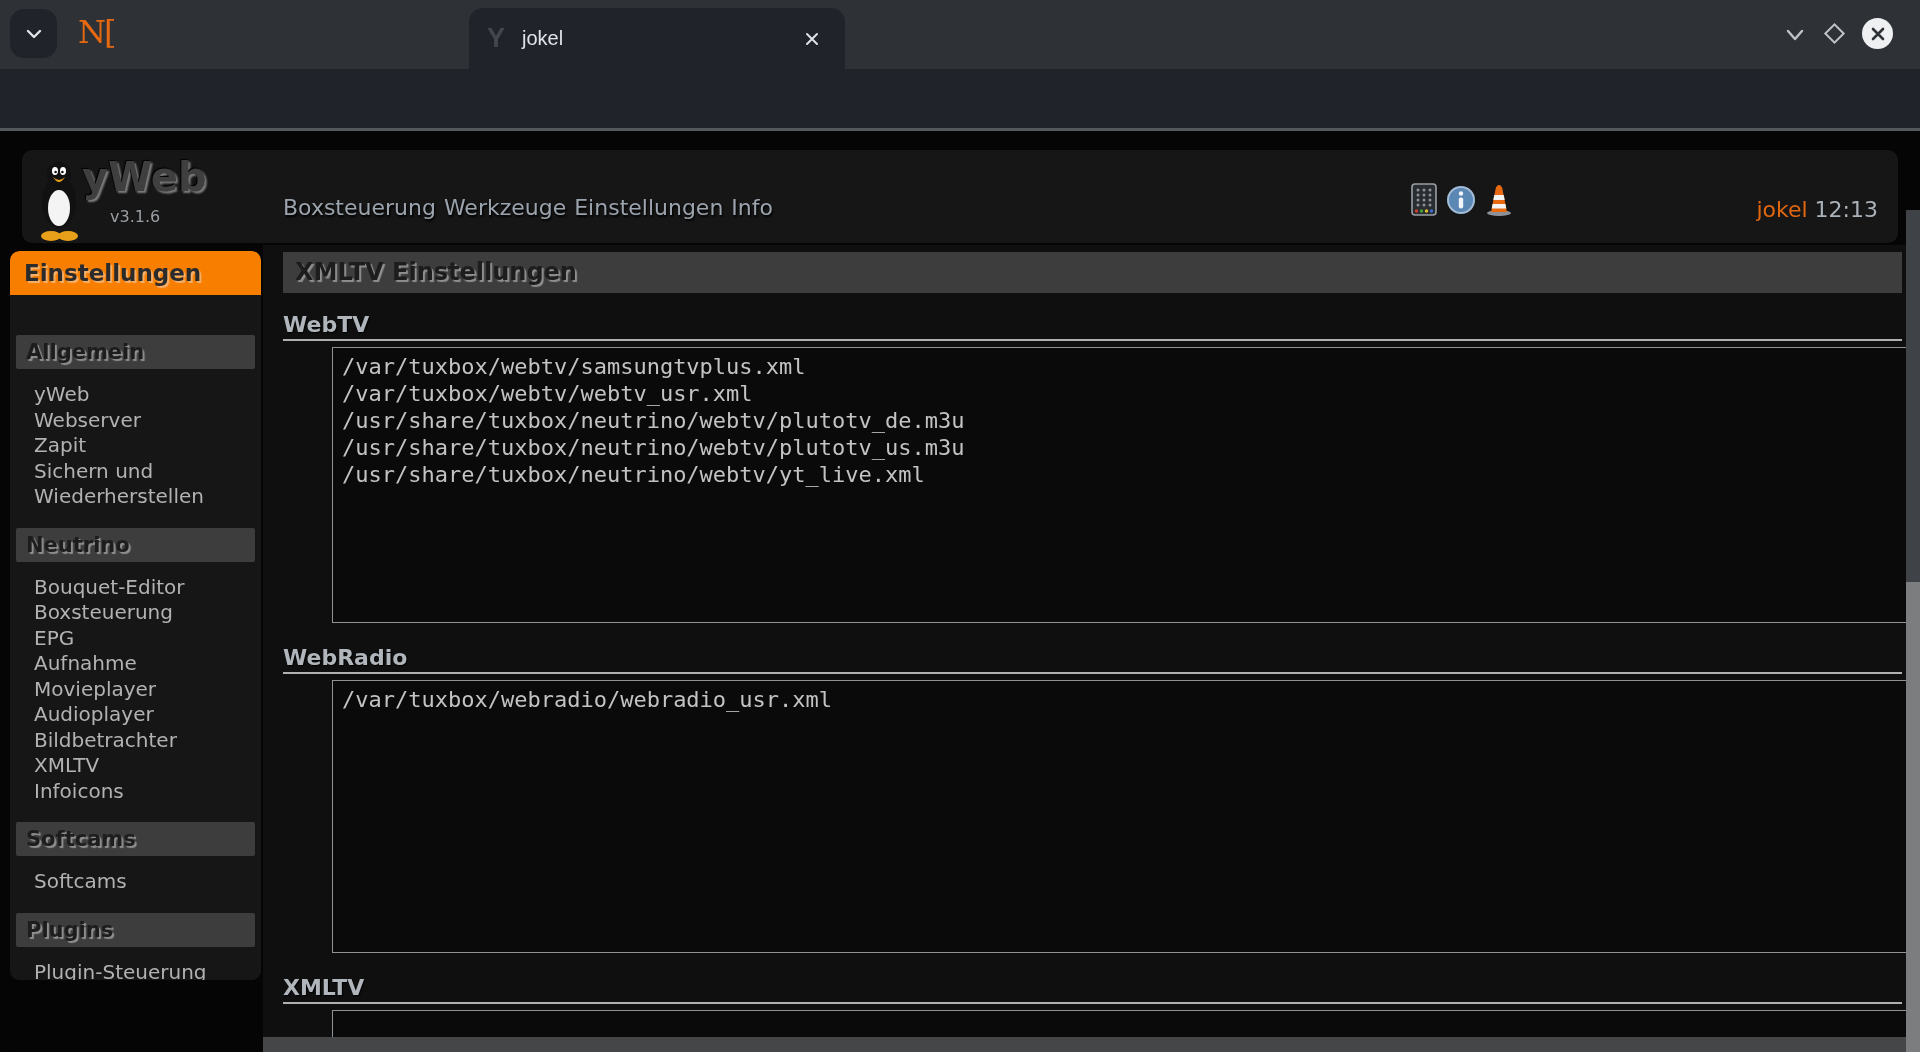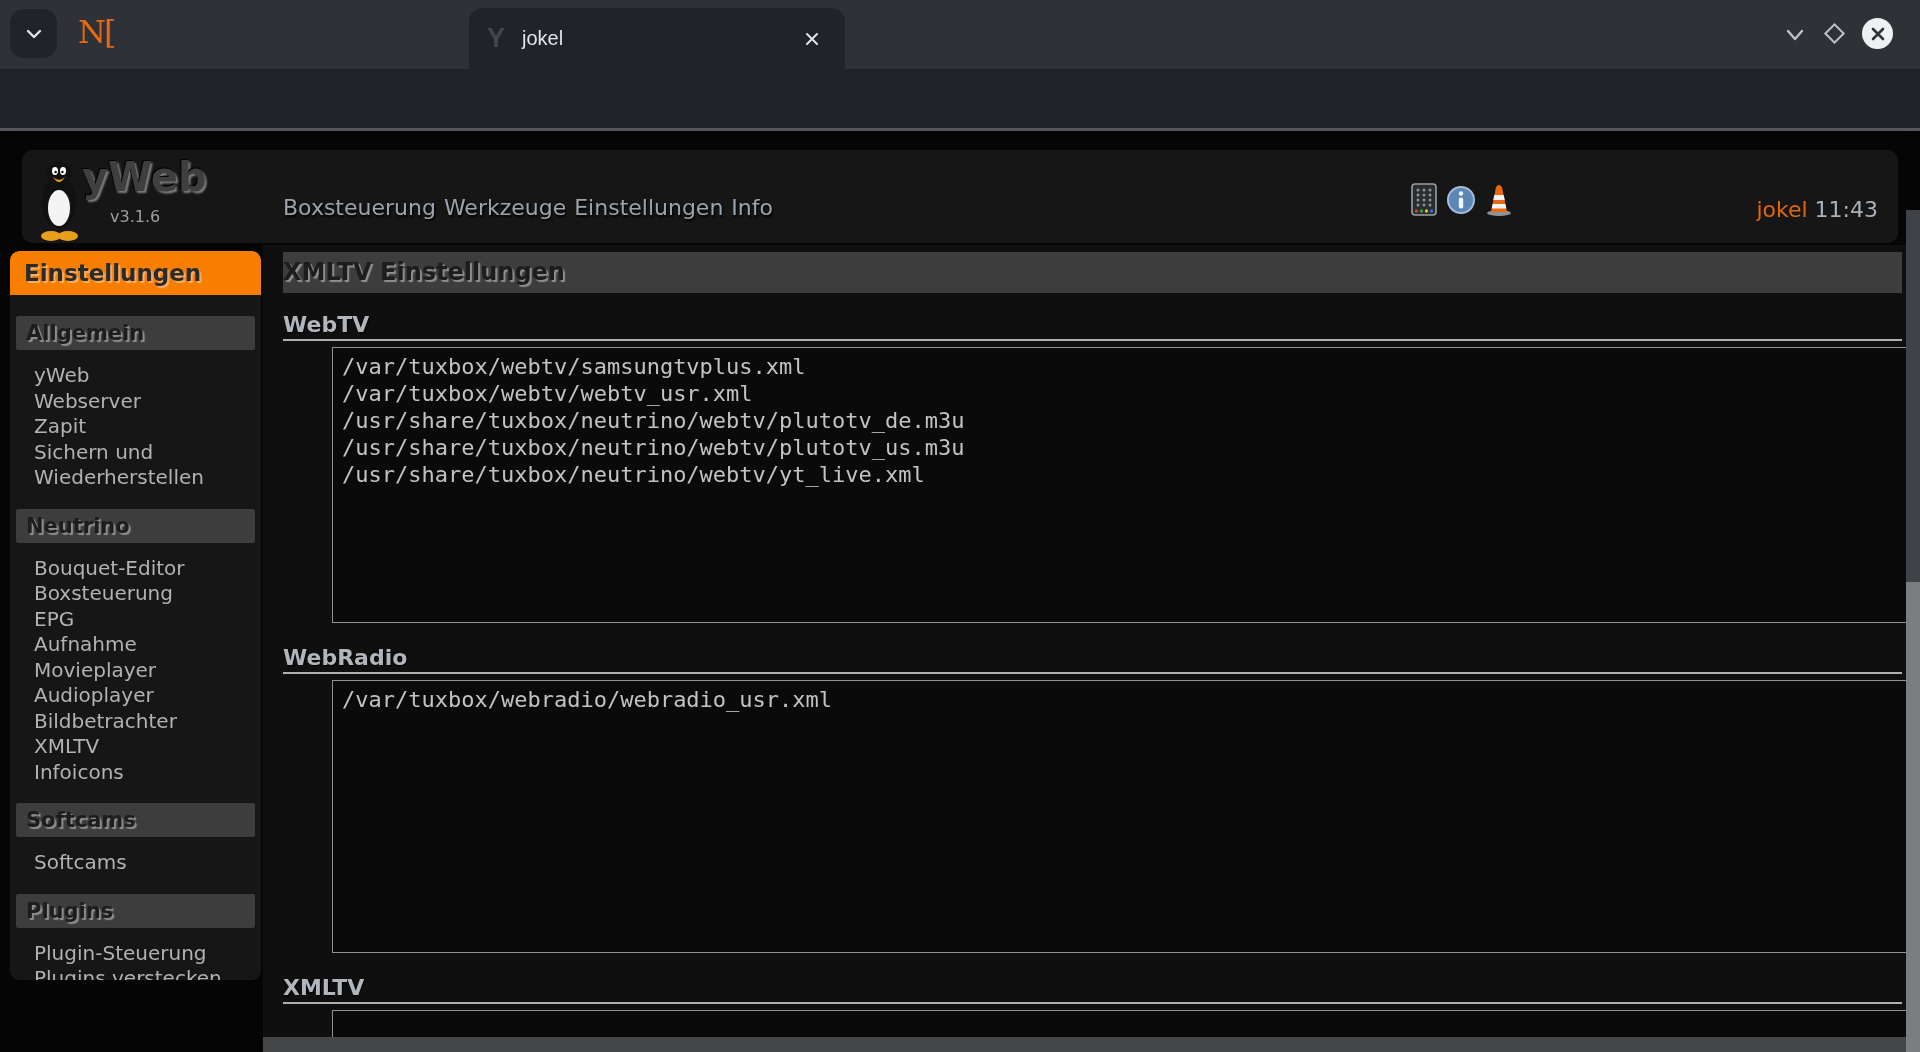--- a/index.html
+++ b/index.html
@@ -47,30 +47,30 @@
   .top-nav { position:absolute; left:261px; top:45px; display:flex; gap:8px; }
   .top-nav div { font-size:22px; color:#9ba3ad; text-shadow:1px 2px 2px #000; cursor:pointer; }
   .hdr-icons { position:absolute; left:1389px; top:33px; display:flex; gap:9px; align-items:center; }
   .user-time { position:absolute; right:20px; top:47px; font-size:22px; }
   .user-time .user { color:#e0660f; } .user-time .time { color:#a9b1b9; }
 
   .sidebar { position:absolute; left:10px; top:120px; width:251px; height:729px;
              background:#161616; border-radius:9px; overflow:hidden; }
   .sb-title { height:44px; background:#f87e00; border-radius:9px 9px 0 0; line-height:44px; padding-left:14px;
               font-size:23px; font-weight:bold; color:#2b2b2b; text-shadow:2px 2px 1px rgba(240,240,240,.45); }
-  .sb-body { padding-top:21px; }
+  .sb-body { padding-top:21px;margin-top:19px; }
   .sb-bar { margin:12px 6px 0 6px; height:34px; line-height:34px; padding-left:10px; background:#3d3d3d;
             border-radius:2px; font-size:21px; font-weight:bold; color:#1d1d1d; text-shadow:2px 2px 1px #8f8f8f; }
   .sb-bar:first-child { margin-top:0; }
   .sb-items { padding:13px 6px 6px 24px; }
   .sb-item { font-size:20px; line-height:25.5px; color:#b2b2b2; cursor:pointer; }
 
   .main-frame { position:absolute; left:263px; top:114px; width:1657px; height:792px;
                 background:#0f0f0f; overflow:hidden; }
-  .main-title { margin:7px 0 0 20px; width:1619px; height:41px; line-height:41px; 
+  .main-title { margin:7px 0 0 20px; width:1619px; height:41px; line-height:41px; padding-left:12px;
                 background:#3d3d3d; font-size:24px; font-weight:bold; color:#1d1d1d; text-shadow:2px 2px 1px #8f8f8f; }
   .sec-label { margin:19px 0 0 20px; height:26px; font-size:22px; font-weight:bold; color:#b0b6bc;
                text-shadow:1px 1px 1px #000; }
   .sec-label.later { margin-top:22px; }
   .sec-rule { margin:1px 0 0 20px; width:1619px; height:2px; background:#b0b0b0; }
   .paths { display:block; margin:6px 0 0 69px; width:1816px; height:276px; background:#0a0a0a;
            border:1px solid #8f9396; color:#c3c3c3; font-family:"DejaVu Sans Mono", monospace;
            font-size:22px; line-height:27px; padding:5px 9px; resize:none; overflow:hidden; white-space:pre; }
   .paths.radio { height:273px; }
   .paths.last { height:110px; }
@@ -253,21 +253,21 @@
         <ellipse cx="14" cy="29" rx="12" ry="3" fill="#8d9299"></ellipse>
         <path d="M11 3 L17 3 L22 28 H6 Z" fill="#e8690f"></path>
         <path d="M9.3 11 h9.4 l1 5 H8.3 Z" fill="#f4f4f4"></path>
         <path d="M7.6 20 h12.8 l0.9 4.5 H6.7 Z" fill="#f4f4f4"></path>
         <circle cx="14" cy="3.5" r="2.5" fill="#e8690f"></circle>
       </svg>
     </div>
 
     <div class="user-time">
       <span class="user">jokel</span>
-      <span class="time">11:43</span>
+      <span class="time">12:13</span>
     </div>
   </div>
 
   <div class="sidebar">
     <div class="sb-title">Einstellungen</div>
     <div class="sb-body">
       <div class="sb-bar">Allgemein</div>
       <div class="sb-items">
         <div class="sb-item">yWeb</div>
         <div class="sb-item">Webserver</div>

